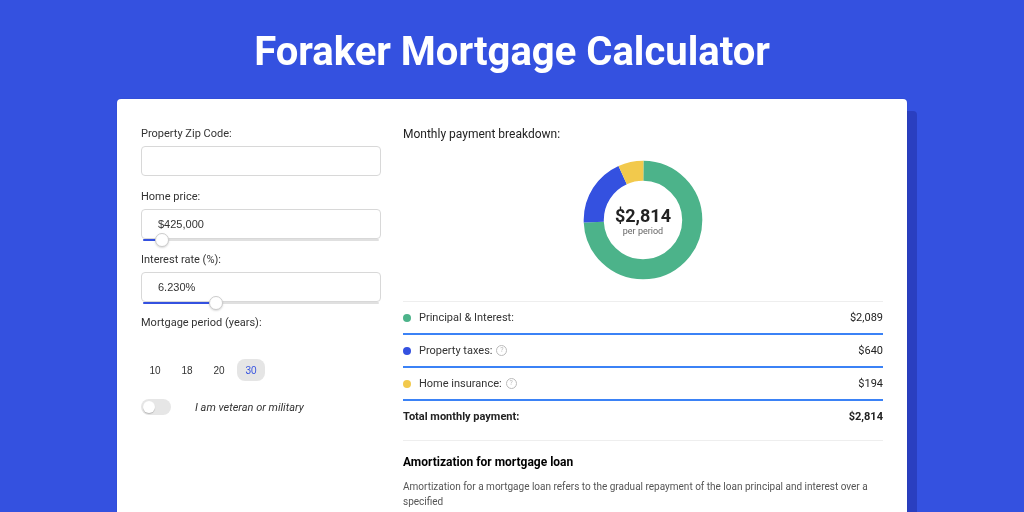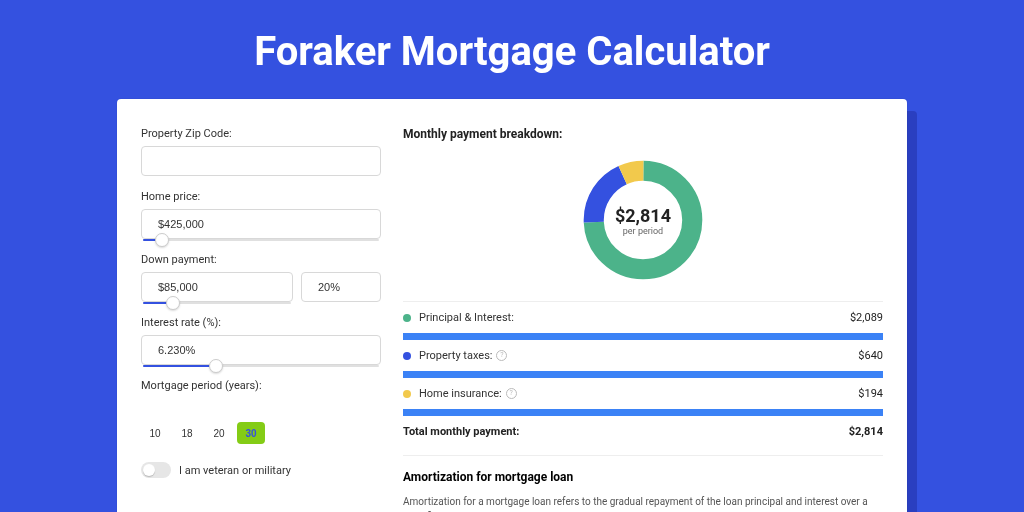--- a/index.html
+++ b/index.html
@@ -72,49 +72,49 @@
   }
   .period-btns { display: flex; gap: 4px; }
   .period-btn {
     width: 28px; height: 22px;
     border: none; border-radius: 4px;
     background: transparent;
     font-size: 10px; color: #333;
     cursor: pointer;
     display: flex; align-items: center; justify-content: center; margin-top: 24px;
   }
-  .period-btn.active { background: #84cc16; color: #3451e0; font-weight: 700; }
-  .toggle-row { display: flex; align-items: center; gap: 8px; margin-top: 18px; }
+  .period-btn.active { background: #e5e5e5; color: #3451e0; font-weight: 400; border-radius: 8px; }
+  .toggle-row { display: flex; align-items: center; gap: 24px; margin-top: 18px; font-style: italic; }
   .toggle {
     width: 30px; height: 16px; border-radius: 8px;
     background: #e6e6e6; position: relative;
   }
   .toggle-knob {
     width: 12px; height: 12px; border-radius: 50%;
     background: #fff; position: absolute; top: 2px; left: 2px;
     box-shadow: 0 1px 1px rgba(0,0,0,0.2);
   }
   .toggle-label { font-size: 11px; color: #333; }
 
-  .section-title { font-size: 12px; font-weight: 700; color: #222; margin-bottom: 14px; }
+  .section-title { font-size: 12px; font-weight: 400; color: #222; margin-bottom: 14px; }
   .chart-wrap { display: flex; justify-content: center; margin-bottom: 16px; }
   .donut-container { position: relative; width: 130px; height: 130px; }
   .donut-center {
     position: absolute; inset: 0;
     display: flex; flex-direction: column;
     align-items: center; justify-content: center;
   }
   .donut-value { font-size: 18px; font-weight: 700; color: #222; }
   .donut-sub { font-size: 9px; color: #666; }
 
   .legend { border-top: 1px solid #eee; }
   .legend-row {
     display: flex; align-items: center;
     padding: 9px 0;
-    border-bottom: 7px solid #3b82f6;
+    border-bottom: 2px solid #3b82f6;
     font-size: 11px; color: #333;
   }
   .legend-row.total { font-weight: 700; border-bottom: none; color: #222; }
   .dot { width: 8px; height: 8px; border-radius: 50%; margin-right: 8px; flex-shrink: 0; }
   .legend-label { flex: 1; display: flex; align-items: center; gap: 4px; }
   .legend-amount { color: #222; }
   .info-icon {
     width: 11px; height: 11px; border-radius: 50%;
     border: 1px solid #bbb;
     display: inline-flex; align-items: center; justify-content: center;
@@ -144,35 +144,20 @@
       <div class="label">Home price:</div>
       <div class="input-wrap">
         <input class="input" type="text" value="$425,000" style="">
         <div class="slider-track">
           <div class="slider-fill" id="hp-fill" style="width: 8%;"></div>
           <div class="slider-thumb" id="hp-thumb" style="left: 8%;"></div>
         </div>
       </div>
     </div>
 
-    <div class="field-group">
-      <div class="label">Down payment:</div>
-      <div class="row">
-        <div class="input-wrap">
-          <input class="input" type="text" value="$85,000" style="">
-          <div class="slider-track">
-            <div class="slider-fill" id="dp-fill" style="width: 20%;"></div>
-            <div class="slider-thumb" id="dp-thumb" style="left: 20%;"></div>
-          </div>
-        </div>
-        <div class="input-wrap">
-          <input class="input" type="text" value="20%" style="">
-        </div>
-      </div>
-    </div>
 
     <div class="field-group">
       <div class="label">Interest rate (%):</div>
       <div class="input-wrap">
         <input class="input" type="text" value="6.230%" style="">
         <div class="slider-track">
           <div class="slider-fill" id="ir-fill" style="width: 31%;"></div>
           <div class="slider-thumb" id="ir-thumb" style="left: 31%;"></div>
         </div>
       </div>

